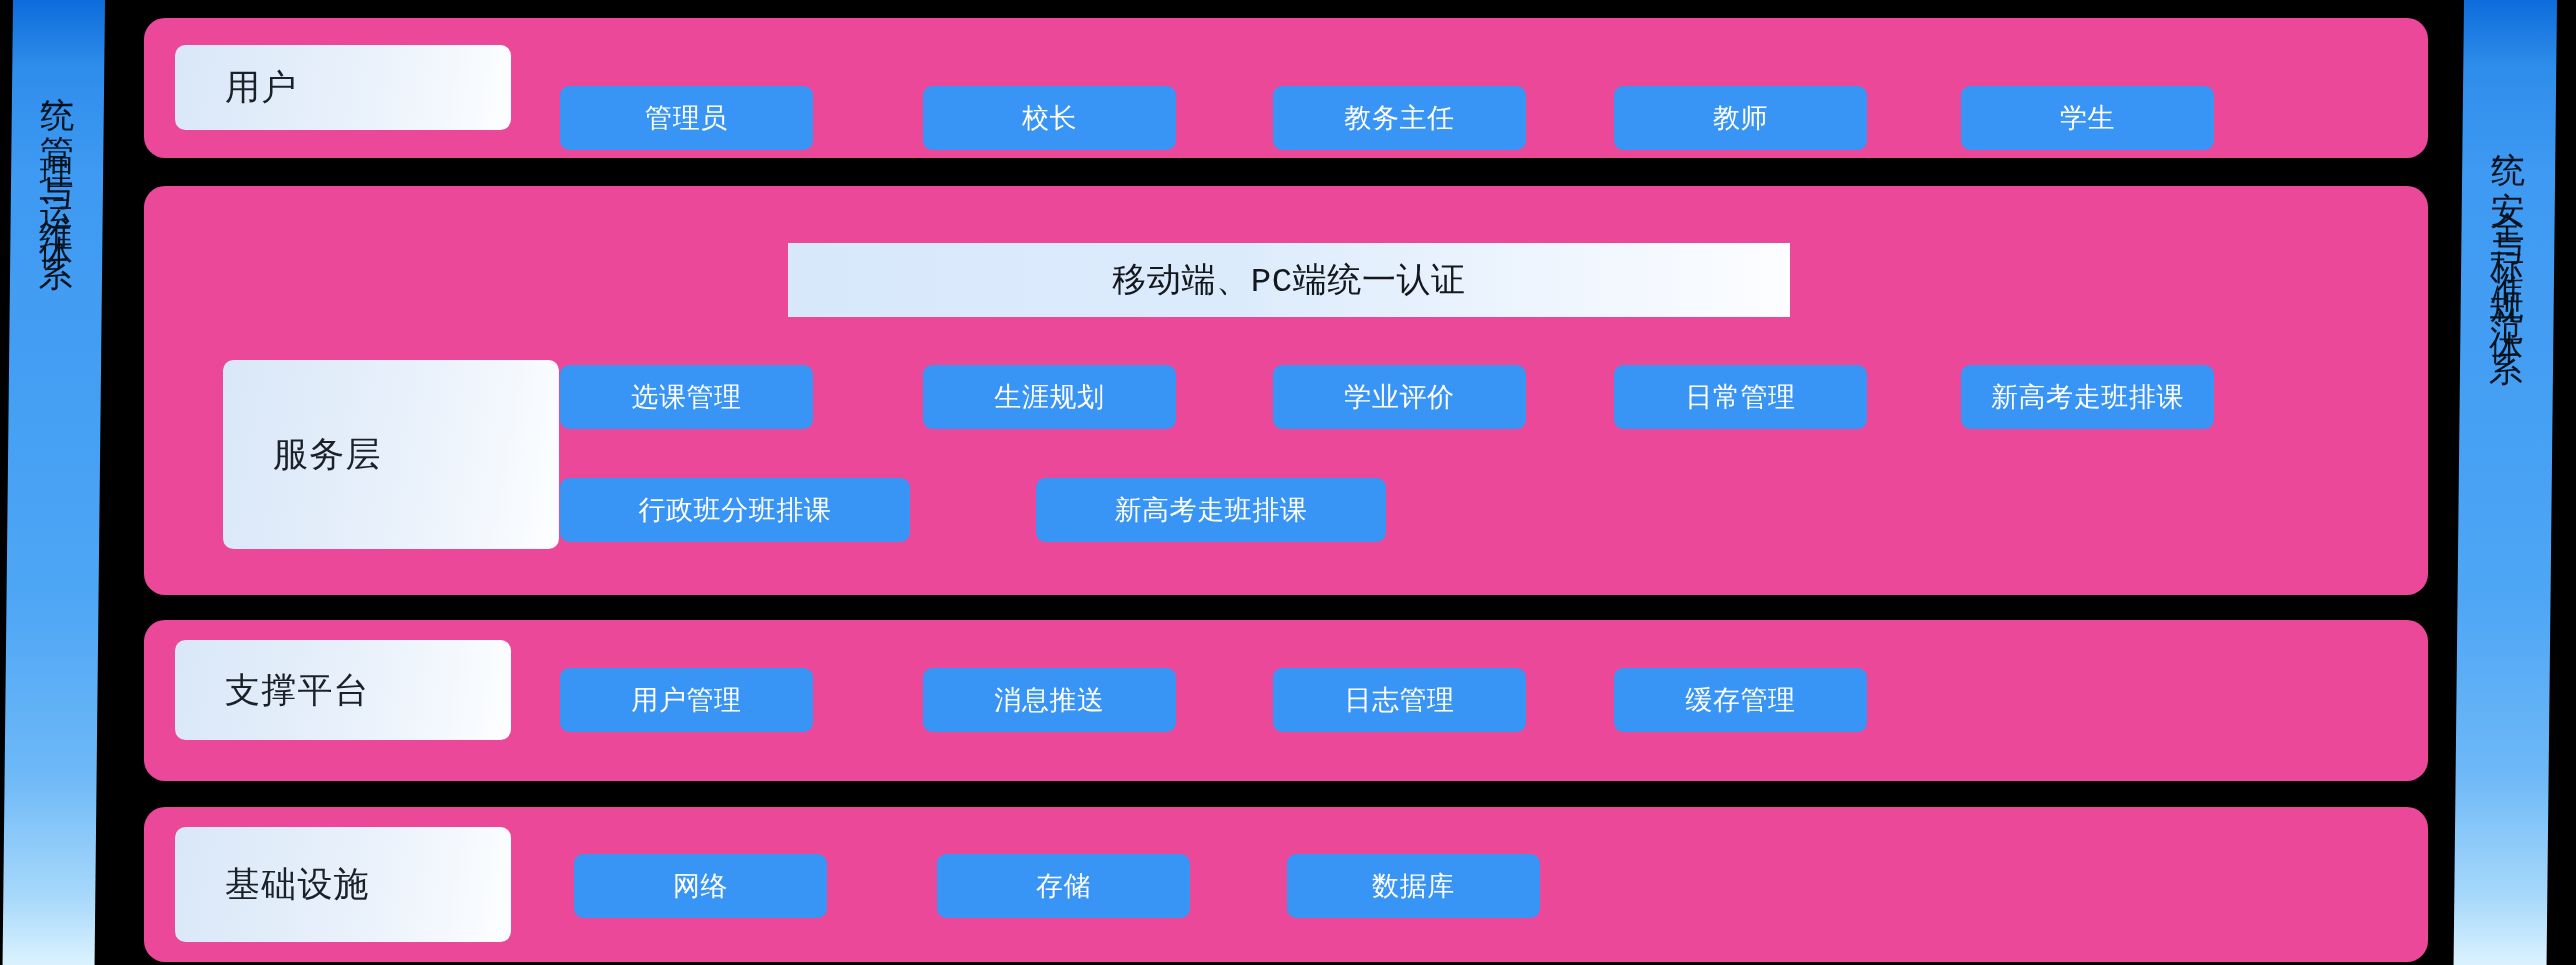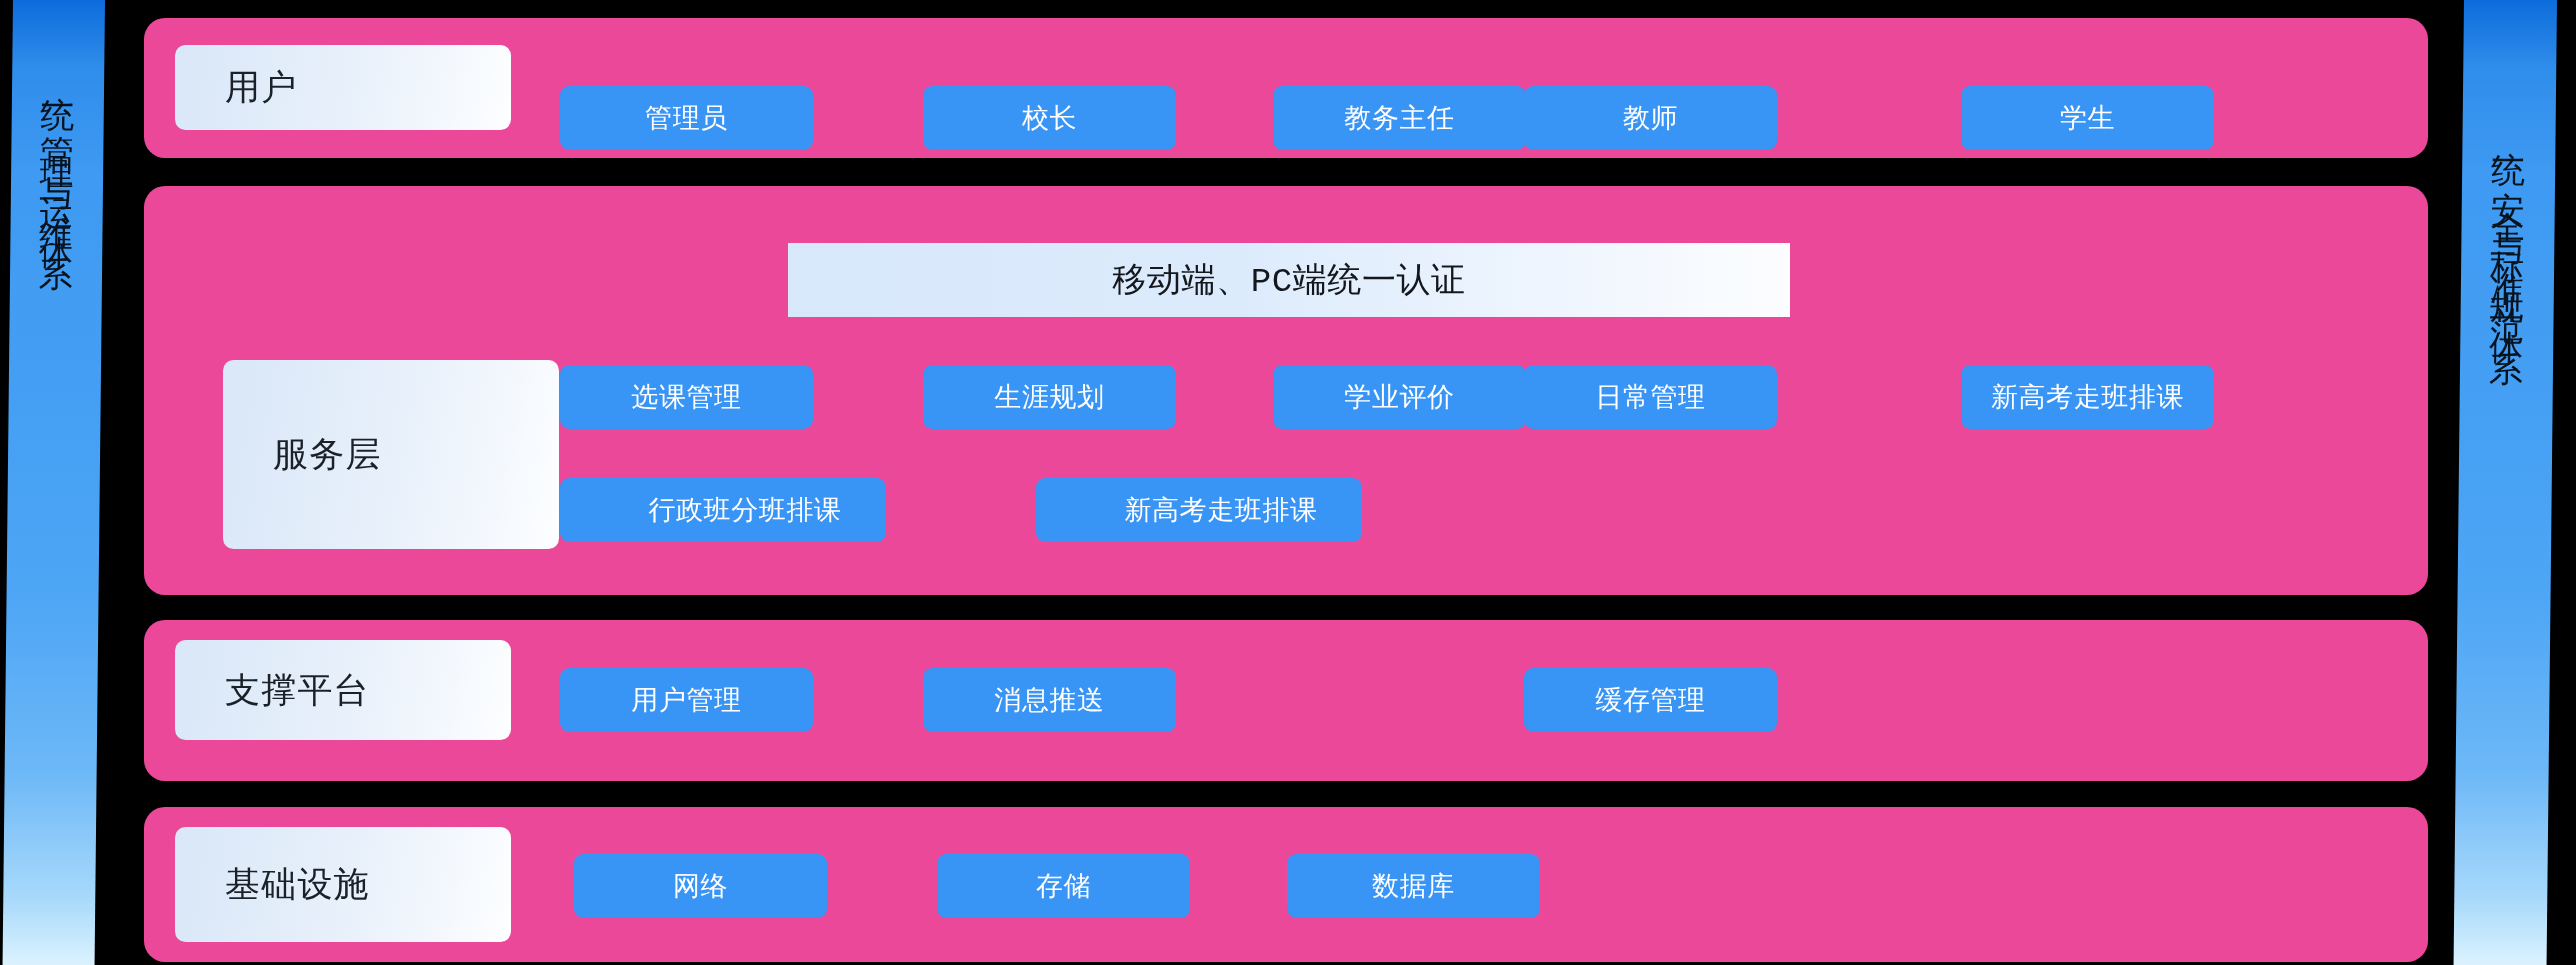--- a/index.html
+++ b/index.html
@@ -36,24 +36,24 @@
   
   .banner{position:absolute;left:644px;top:57px;width:1002px;height:74px;
     background:linear-gradient(90deg,#d8e8fb 0%,#dcebfc 45%,#eef5fe 75%,#fcfdff 100%);
     display:flex;align-items:center;justify-content:center;}
   .banner span{font-size:34px;color:#14181d;font-weight:500;letter-spacing:0.6px;}
 
   
   .btn{position:absolute;width:253px;height:64px;background:#3894f5;border-radius:9.3px;
     display:flex;align-items:center;justify-content:center;color:#fff;font-size:27px;
     letter-spacing:0.6px;cursor:pointer;}
-  .btn.wide{width:282px;padding-left:44px;}
+  .btn.wide{width:350px;}
 
   
-  .c1{left:416px;} .c2{left:779px;} .c3{left:1129px;} .c4{left:1380px;} .c5{left:1817px;}
+  .c1{left:416px;} .c2{left:779px;} .c3{left:1129px;} .c4{left:1470px;} .c5{left:1817px;}
   .r-users{top:32px;margin-top:36px;}
   .r-svc1{top:179px;}
   .r-svc2{top:292px;}
   .r-sup{top:48px;}
   .r-inf{top:47px;margin-left:14px;}
   .svc2-b{left:892px;}
 </style>
 </head>
 <body>
 
@@ -93,20 +93,21 @@
     <div class="btn wide r-svc2 c1">行政班分班排课</div>
     <div class="btn wide r-svc2 svc2-b">新高考走班排课</div>
   </section>
 
   <section class="panel panel-support">
     <div class="chip chip-support">
       <span>支撑平台</span>
     </div>
     <div class="btn r-sup c1">用户管理</div>
     <div class="btn r-sup c2">消息推送</div>
+    <div class="btn r-sup c3">日志管理</div>
     <div class="btn r-sup c4">缓存管理</div>
   </section>
 
   <section class="panel panel-infra">
     <div class="chip chip-infra">
       <span>基础设施</span>
     </div>
     <div class="btn r-inf c1">网络</div>
     <div class="btn r-inf c2">存储</div>
     <div class="btn r-inf c3">数据库</div>

